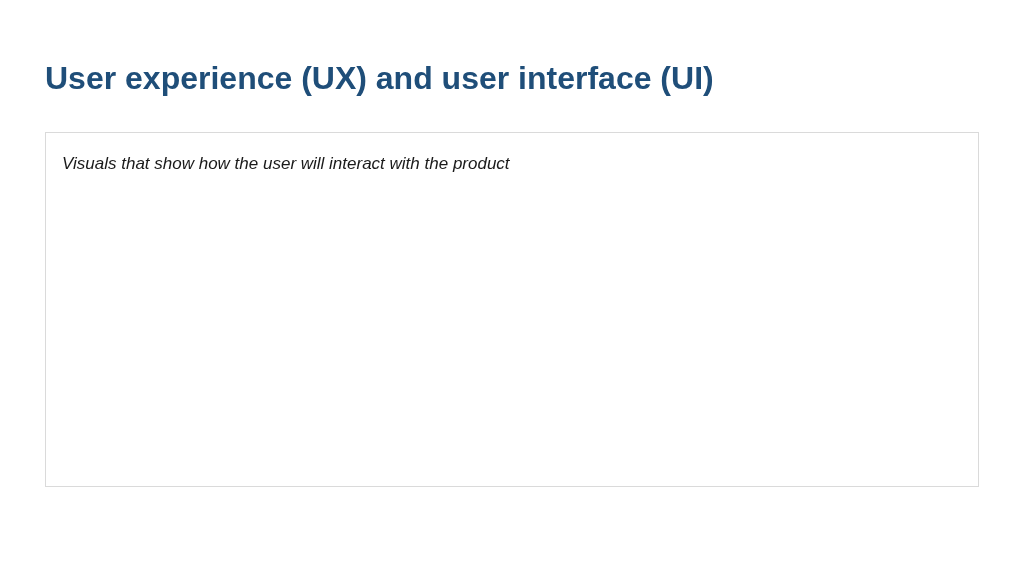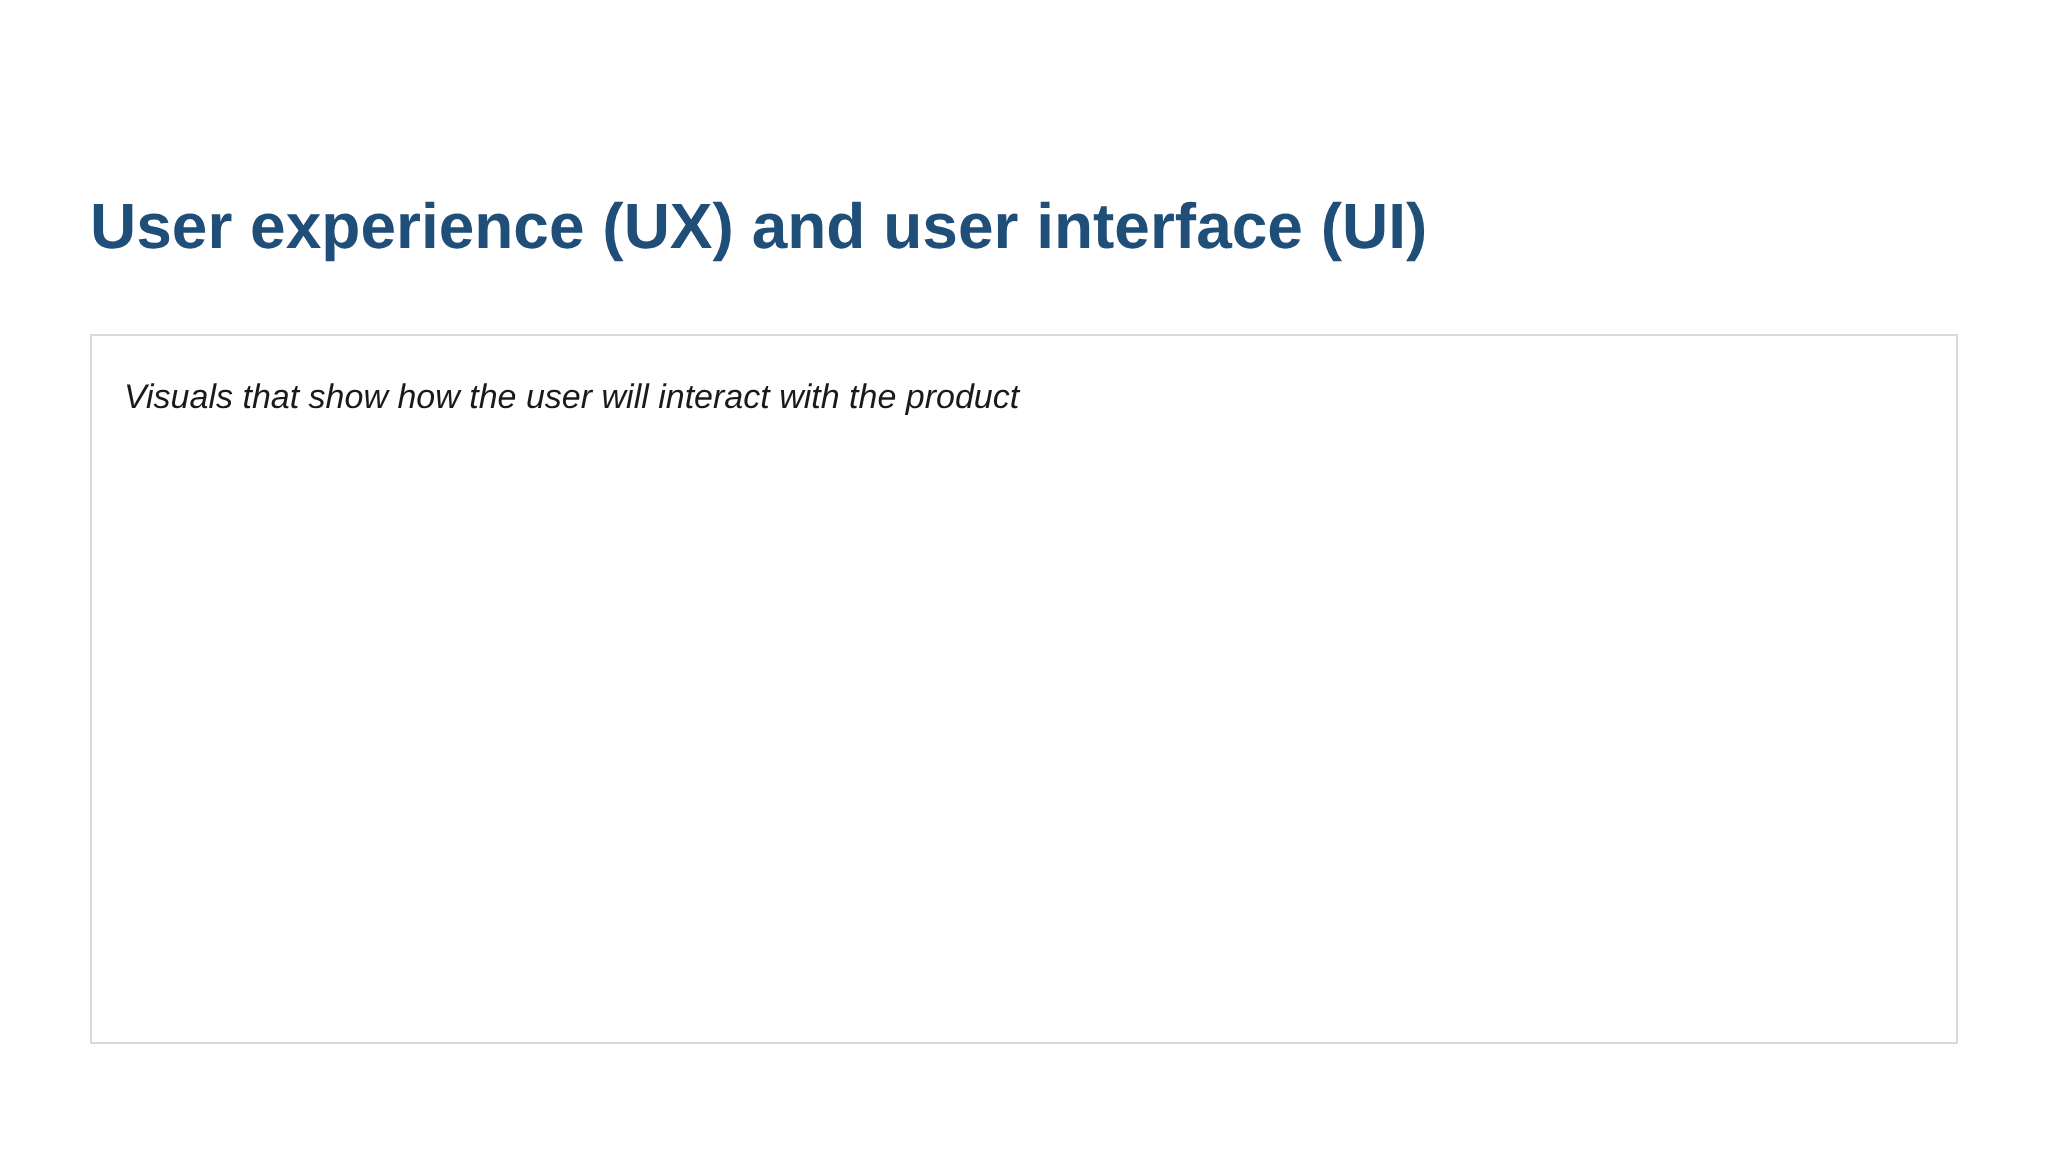--- a/index.html
+++ b/index.html
@@ -12,21 +12,20 @@
       height: 576px;
       background: #ffffff;
       font-family: Arial, Helvetica, sans-serif;
       padding: 60px 45px 45px 45px;
     }
     .slide-title {
       color: #1f4e79;
       font-size: 32px;
       font-weight: bold;
       margin-bottom: 35px;
-      margin-top: 35px;
     }
     .panels {
       display: flex;
       gap: 16px;
     }
     .panel {
       flex: 1;
       border: 1px solid #dadada;
       background: #ffffff;
       padding: 18px 16px;

